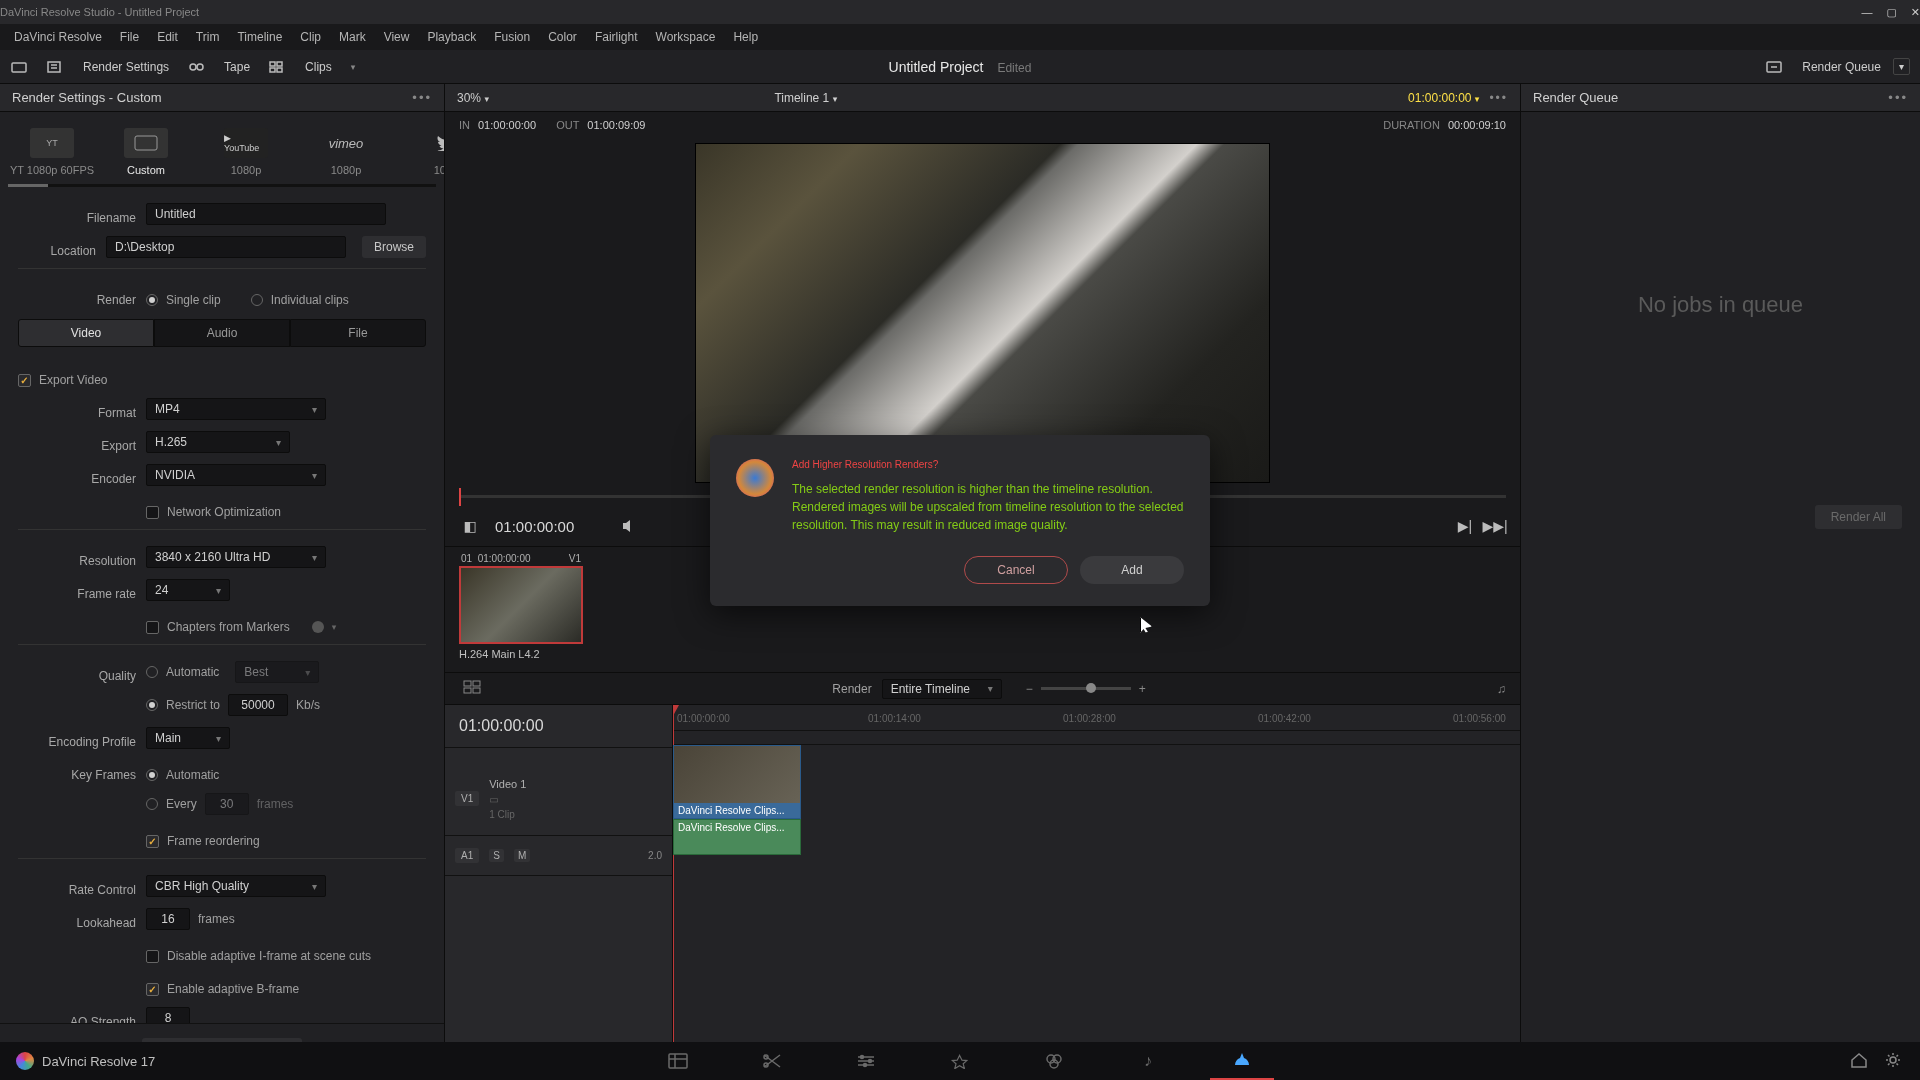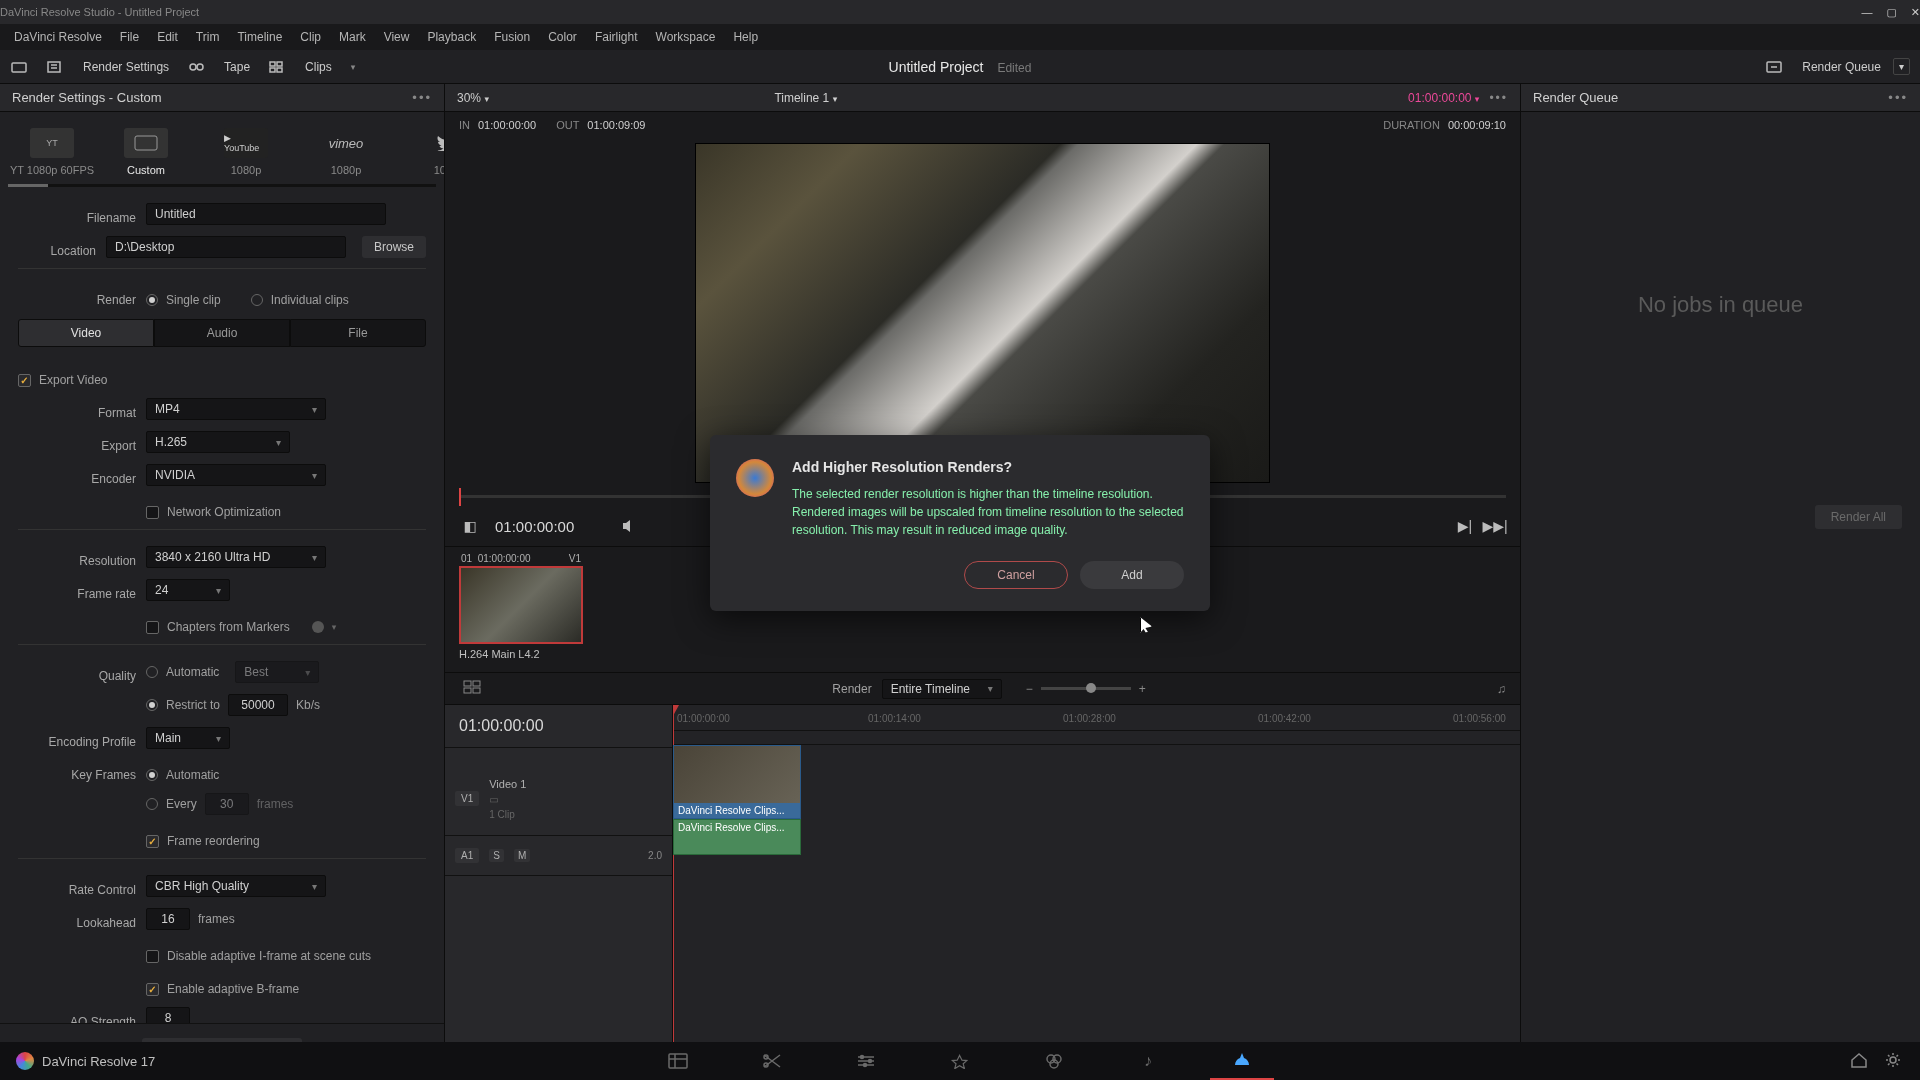--- a/index.html
+++ b/index.html
@@ -22,21 +22,21 @@
 .toolrow .center-title .edited { color: #7a7a7a; font-size: 12px; margin-left: 10px; font-weight: 400; }
 .toolrow .right-tools { margin-left: auto; display: flex; align-items: center; gap: 12px; }
 
 
 .subhead { height: 28px; background: #28282b; display: flex; align-items: stretch; border-bottom: 1px solid #0c0c0c; }
 .subhead .panel-head-left { width: 445px; display: flex; align-items: center; padding: 0 12px; color: #d0d0d0; font-size: 13px; border-right: 1px solid #0c0c0c; }
 .subhead .panel-head-left .dots { margin-left: auto; color: #888; letter-spacing: 2px; }
 .subhead .panel-head-center { flex: 1; display: flex; align-items: center; padding: 0 12px; }
 .subhead .zoom { color: #ccc; font-size: 12px; }
 .subhead .timeline-name { margin: 0 auto; color: #d0d0d0; font-size: 12px; }
-.subhead .tc { color: #ec4899; margin-left: auto; font-size: 12px; }
+.subhead .tc { color: #fde047; margin-left: auto; font-size: 12px; }
 .subhead .panel-head-right { width: 400px; display: flex; align-items: center; padding: 0 12px; color: #d0d0d0; font-size: 13px; border-left: 1px solid #0c0c0c; }
 
 
 .main { display: flex; height: 970px; }
 .left-panel { width: 445px; background: #212124; border-right: 1px solid #0c0c0c; display: flex; flex-direction: column; }
 .center-panel { flex: 1; background: #1a1a1c; display: flex; flex-direction: column; }
 .right-panel { width: 400px; background: #212124; border-left: 1px solid #0c0c0c; display: flex; flex-direction: column; align-items: center; }
 
 
 .presets { display: flex; padding: 16px 8px 4px; gap: 0; overflow: hidden; }
@@ -126,22 +126,22 @@
 .nav-ico { width: 24px; height: 24px; color: #6a6a6a; display: flex; align-items: center; justify-content: center; cursor: pointer; font-size: 16px; position:relative; }
 .nav-ico.active { color: #4aa8ff; }
 .nav-ico.active::after { content:''; position:absolute; bottom:-7px; left:-20px; right:-20px; height:2px; background:#d44; }
 .bottomnav .right-ico { margin-left: auto; display: flex; gap: 16px; padding: 0 18px; color: #888; }
 
 
 .modal-overlay { position: absolute; inset: 0; pointer-events: none; }
 .modal { position: absolute; left: 710px; top: 435px; width: 500px; background: #2b2b2e; border-radius: 6px; padding: 24px 26px 22px; box-shadow: 0 8px 32px rgba(0,0,0,0.6); pointer-events: auto; }
 .modal .mrow { display: flex; gap: 18px; }
 .modal .mico { width: 38px; height: 38px; border-radius: 50%; background: radial-gradient(circle,#3a7ad4 0%,#d4883a 60%,#d43a8a 100%); flex-shrink: 0; }
-.modal h3 { color: #e5e5e5; font-size: 14px; font-weight: 700; margin-bottom: 10px; }
-.modal p { color: #86efac; font-size: 12px; line-height: 1.5; }
+.modal h3 { color: #ef4444; font-size: 10px; font-weight: 400; margin-bottom: 10px; }
+.modal p { color: #84cc16; font-size: 12px; line-height: 1.5; }
 .modal .mbtns { display: flex; justify-content: flex-end; gap: 12px; margin-top: 22px; }
 .modal .mbtn { padding: 6px 22px; border-radius: 14px; font-size: 12px; cursor: pointer; border: none; min-width: 104px; text-align: center; }
 .modal .mbtn.cancel { background: transparent; border: 1px solid #b04a4a; color: #d0a0a0; }
 .modal .mbtn.add { background: #3a3a3d; color: #d0d0d0; }
 
 .cursor { position: absolute; left: 1140px; top: 617px; font-size: 14px; color: #000; pointer-events:none; z-index:999; }
 .cursor::before { content:''; position:absolute; width:10px; height:14px; background:#fff; clip-path: polygon(0 0,0 100%,30% 75%,50% 100%,65% 92%,45% 68%,100% 60%); border:0.5px solid #000;}
 
 .svgico { width: 18px; height: 16px; fill: none; stroke: #bbb; stroke-width: 1.5; }
 .logo-mini { width:18px; height:18px; border-radius:50%; background: conic-gradient(#d44,#d84,#4a8,#48d,#a4d,#d44); }

